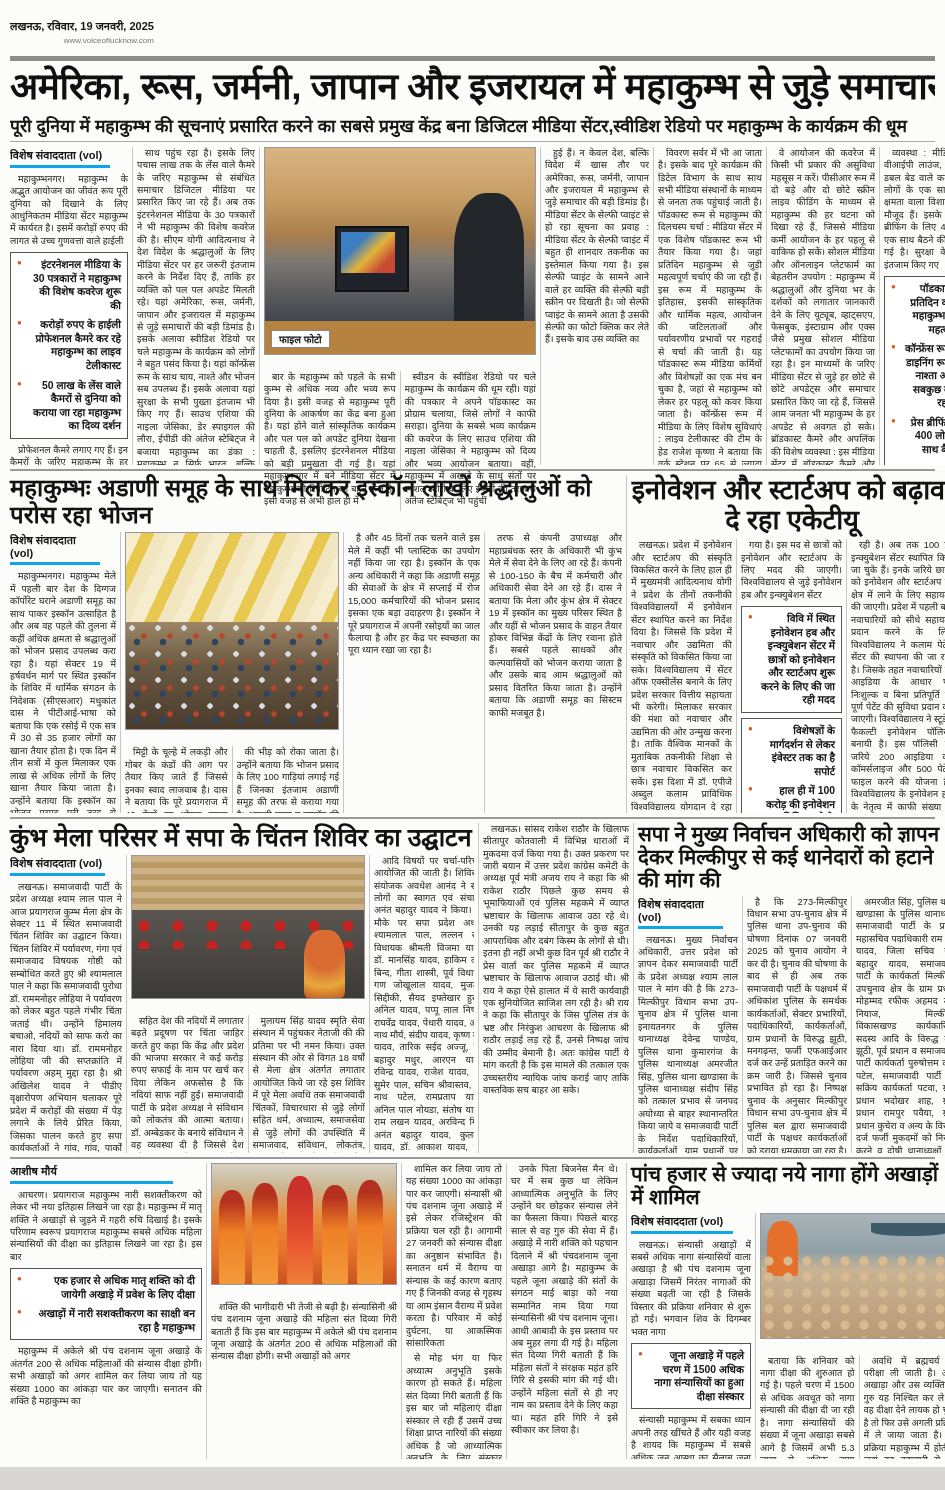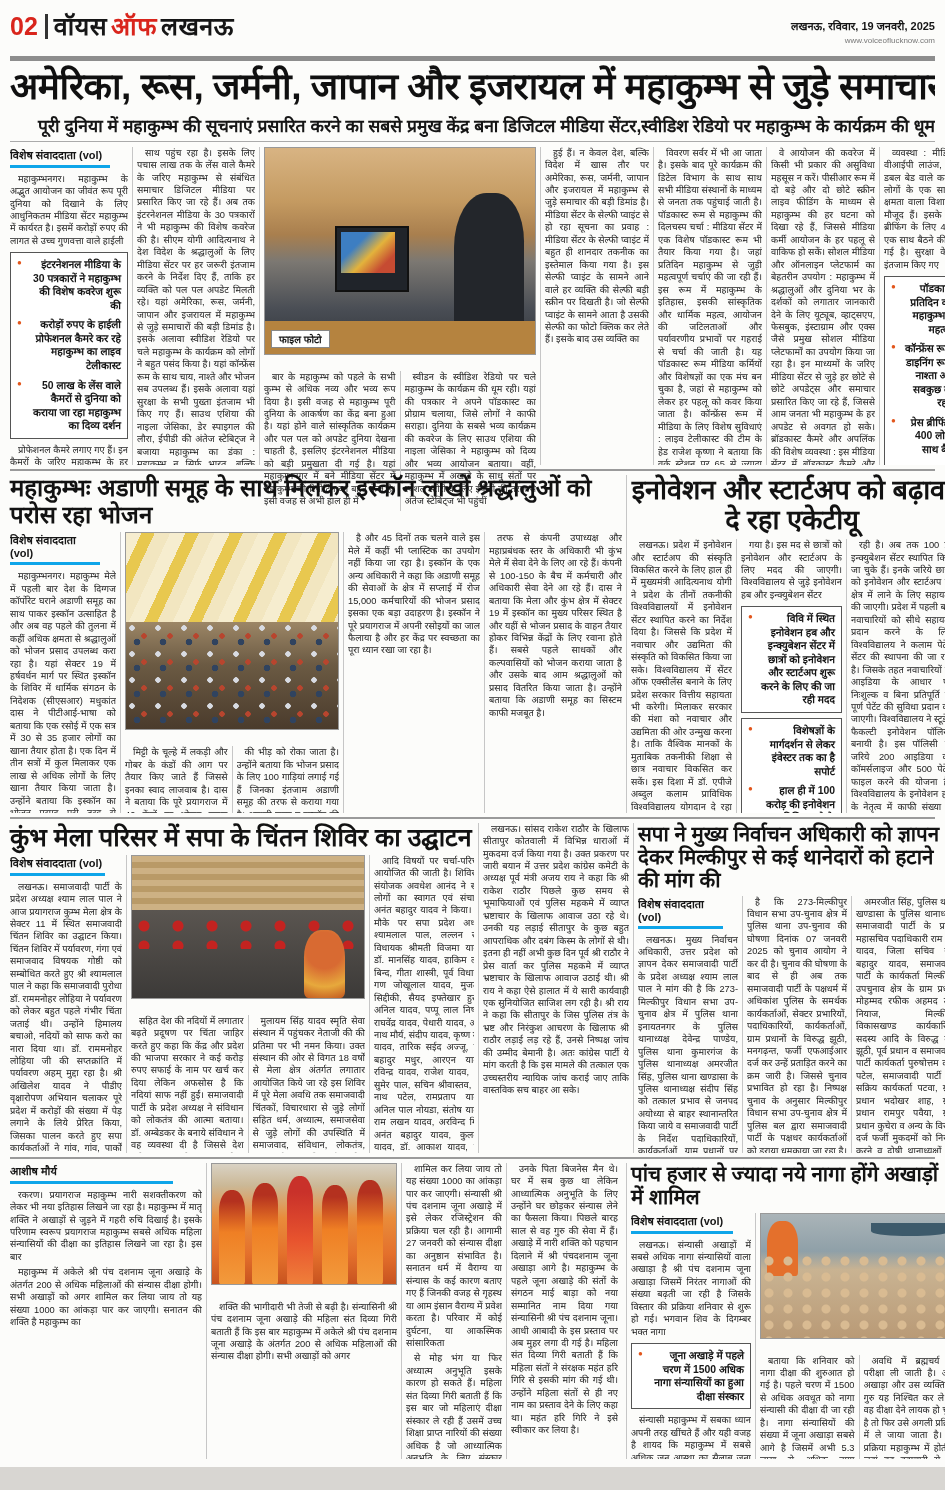--- a/index.html
+++ b/index.html
@@ -18,21 +18,21 @@
   .logo-blue{color:#2e77b8;}
   .temple{margin-left:-8px;position:relative;top:3px;z-index:1;}
   .hd-right{text-align:right;padding-top:12px;}
   .dateline{font-size:11px;font-weight:bold;}
   .website{font-size:8px;color:#777;margin-top:3px;}
   .rule-thick{height:5px;background:#8d8d8d;margin:2px 0 4px 0;}
   .band-rule{height:2px;background:#9a9a9a;margin:4px 0;}
   
   .lead-hl{margin:2px 0 0 0;font-size:37px;line-height:1.18;font-weight:bold;color:#101010;
            text-align:center;letter-spacing:-0.5px;white-space:nowrap;overflow:hidden;}
-  .lead-sub{margin:4px 0 2px 0;font-size:17.5px;font-weight:bold;text-align:right;white-space:nowrap;overflow:hidden;}
+  .lead-sub{margin:4px 0 2px 0;font-size:17.5px;font-weight:bold;text-align:left;white-space:nowrap;overflow:hidden;}
   .rule-thin{height:1px;background:#aaa;margin:4px 0 5px 0;}
   .sec-hl{font-weight:bold;color:#121212;margin:0 0 4px 0;line-height:1.12;}
   
   .band{display:flex;align-items:stretch;}
   .ncol{overflow:hidden;}
   .vr{width:1px;background:#c6c6c6;margin:0 4px;flex:none;}
   .b{font-size:9.3px;line-height:1.34;text-align:justify;margin:0 0 3px 0;color:#1d1d1d;}
   .b:first-letter{padding-left:8px;}
   .byline{font-size:11px;font-weight:bold;border-bottom:3px solid #0ea5e9;padding-bottom:3px;margin-bottom:5px;width:85%;}
   .hbox{border:1px solid #555;padding:5px 6px;margin:5px 0;background:#fff;}
@@ -87,26 +87,20 @@
   .footer-strip{height:26px;background:#d8d6d2;margin:8px -10px 0 -10px;}
   .hl-24{font-size:24px;} .hl-25{font-size:25px;} .hl-21{font-size:20.5px;} .hl-15{font-size:14.5px;text-align:center;}
   .aktu-hl{font-size:27px;text-align:center;}
 </style>
 </head>
 <body>
 
 <div class="page">
 
   <header class="hd">
-    <div class="hd-left">
-      <span class="pgnum">02</span>
-      <span class="mast">
-        <span>वॉयस</span><span class="m-red">ऑफ</span><span>लखनऊ</span>
-      </span>
-    </div>
     <div class="hd-right">
       <div class="dateline">लखनऊ, रविवार, 19 जनवरी, 2025</div>
       <div class="website">www.voiceoflucknow.com</div>
     </div>
   </header>
   <div class="rule-thick"></div>
 
   <h1 class="lead-hl">अमेरिका, रूस, जर्मनी, जापान और इजरायल में महाकुम्भ से जुड़े समाचारों की बड़ी डिमांड</h1>
   <h2 class="lead-sub">पूरी दुनिया में महाकुम्भ की सूचनाएं प्रसारित करने का सबसे प्रमुख केंद्र बना डिजिटल मीडिया सेंटर,स्वीडिश रेडियो पर महाकुम्भ के कार्यक्रम की धूम</h2>
   <div class="rule-thin"></div>
@@ -297,21 +291,27 @@
     </div>
   </section>
 
   <div class="band-rule"></div>
 
   <section class="band band4">
     <div class="half-l">
       <div class="flexrow">
         <div class="ncol sa1">
           <div class="byline">आशीष मौर्य</div>
-          <p class="b">रकरण। प्रयागराज महाकुम्भ नारी सशक्तीकरण को लेकर भी नया इतिहास लिखने जा रहा है। महाकुम्भ में मातृ शक्ति ने अखाड़ों से जुड़ने में गहरी रुचि दिखाई है। इसके परिणाम स्वरूप प्रयागराज महाकुम्भ सबसे अधिक महिला संन्यासियों की दीक्षा का इतिहास लिखने जा रहा है। इस बार</p>
+          <p class="b">आचरण। प्रयागराज महाकुम्भ नारी सशक्तीकरण को लेकर भी नया इतिहास लिखने जा रहा है। महाकुम्भ में मातृ शक्ति ने अखाड़ों से जुड़ने में गहरी रुचि दिखाई है। इसके परिणाम स्वरूप प्रयागराज महाकुम्भ सबसे अधिक महिला संन्यासियों की दीक्षा का इतिहास लिखने जा रहा है। इस बार</p>
+          <div class="hbox">
+            <ul>
+              <li>एक हजार से अधिक मातृ शक्ति को दी जायेगी अखाड़े में प्रवेश के लिए दीक्षा</li>
+              <li>अखाड़ों में नारी सशक्तीकरण का साक्षी बन रहा है महाकुम्भ</li>
+            </ul>
+          </div>
           <p class="b">महाकुम्भ में अकेले श्री पंच दशनाम जूना अखाड़े के अंतर्गत 200 से अधिक महिलाओं की संन्यास दीक्षा होगी। सभी अखाड़ों को अगर शामिल कर लिया जाय तो यह संख्या 1000 का आंकड़ा पार कर जाएगी। सनातन की शक्ति है महाकुम्भ का</p>
         </div>
         <div class="vr"></div>
         <div class="saM">
           <div class="photo ph-women">
             <div class="fig" style="left:4%;"></div>
             <div class="fig" style="left:22%;height:84%;"></div>
             <div class="fig" style="left:41%;height:90%;background:linear-gradient(180deg,#c9312a 15%,#e8542e 60%,#ef7f3a 100%);"></div>
             <div class="fig" style="left:60%;height:82%;"></div>
             <div class="fig" style="left:79%;height:86%;"></div>

